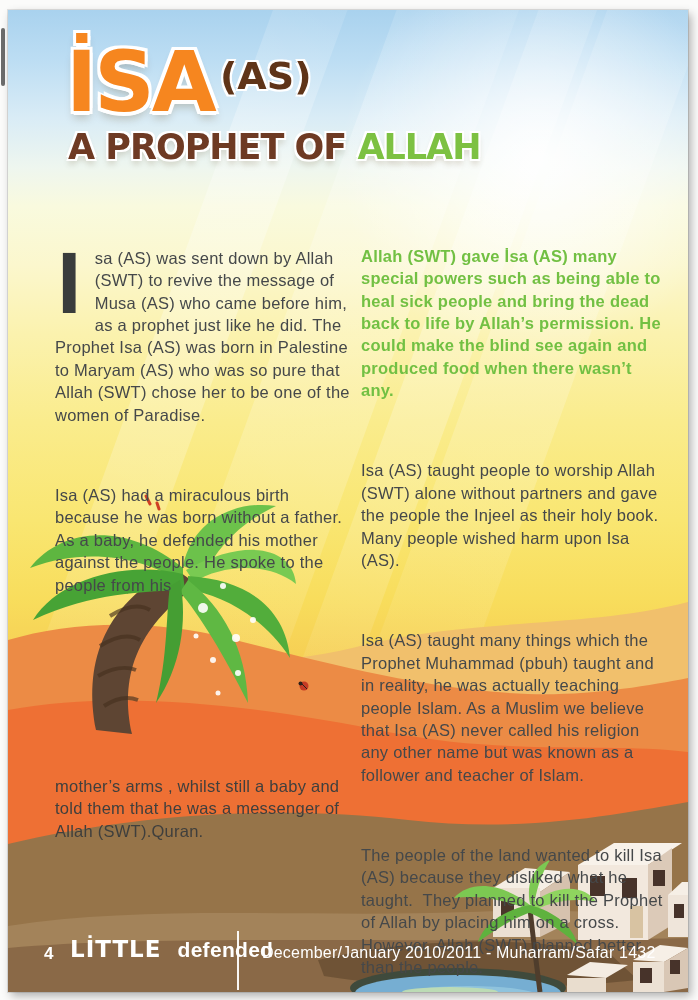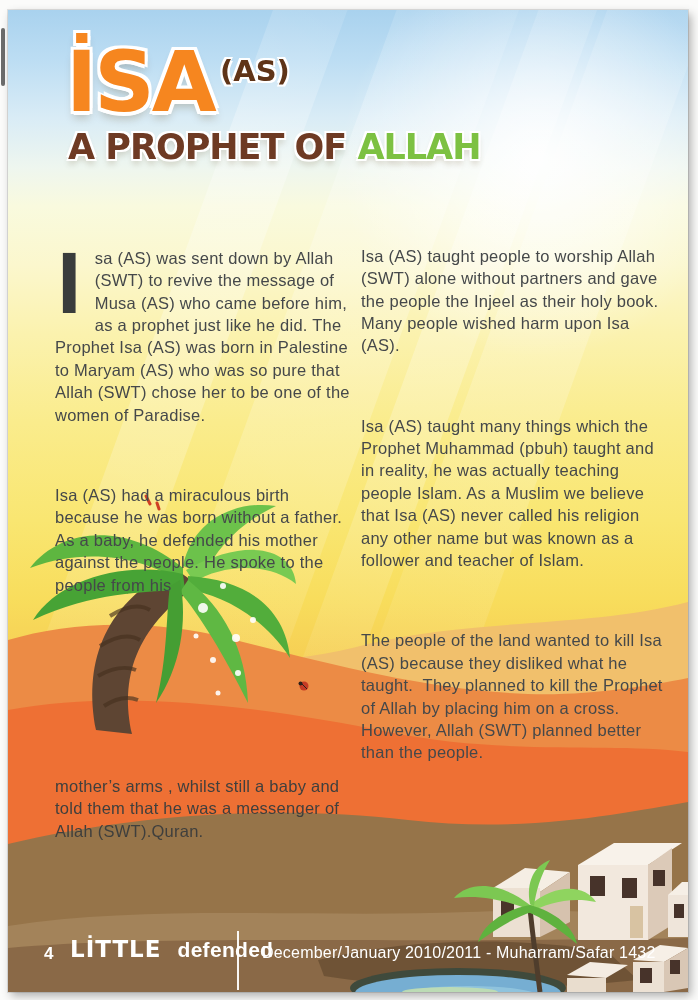--- a/index.html
+++ b/index.html
@@ -33,21 +33,21 @@
   
   .title-main {
     position:absolute; left:58px; top:30px;
     font-family:"DejaVu Sans", sans-serif; font-weight:800;
     font-size:84px; line-height:1; letter-spacing:-3px; color:#f6861f;
     text-shadow:3px 3px 0 #fff,-3px 3px 0 #fff,3px -3px 0 #fff,-3px -3px 0 #fff,0 4px 0 #fff,0 7px 8px rgba(90,60,10,.25);
   }
   .title-as {
     position:absolute; left:212px; top:44px;
     font-family:"DejaVu Sans", sans-serif; font-weight:800;
-    font-size:29px; color:#5f3418;
+    font-size:38px; color:#5f3418;
     text-shadow:2px 2px 0 #fff,-2px 2px 0 #fff,2px -2px 0 #fff,-2px -2px 0 #fff;
   }
   .subtitle {
     position:absolute; left:60px; top:117px; white-space:nowrap;
     font-family:"DejaVu Sans", sans-serif; font-weight:800;
     font-size:35px; letter-spacing:-1px;
     color:#6e3a23;
     text-shadow:2px 2px 0 #fff,-2px 2px 0 #fff,2px -2px 0 #fff,-2px -2px 0 #fff,0 5px 6px rgba(90,60,10,.22);
   }
   .subtitle .accent { color:#7dc142; }
@@ -200,20 +200,21 @@
   <div class="title-as">(AS)</div>
   <div class="subtitle"><span>A PROPHET OF </span><span class="accent">ALLAH</span></div>
 
   <div class="col col-left">
     <p><span class="dropcap">I</span><span>sa (AS) was sent down by Allah (SWT) to revive the message of Musa (AS) who came before him, as a prophet just like he did. The Prophet Isa (AS) was born in Palestine to Maryam (AS) who was so pure that Allah (SWT) chose her to be one of the women of Paradise.</span></p>
     <p>Isa (AS) had a miraculous birth because he was born without a father. As a baby, he defended his mother against the people. He spoke to the people from his</p>
   </div>
   <div class="para3-left">mother’s arms , whilst still a baby and told them that he was a messenger of Allah (SWT).Quran.</div>
 
   <div class="col col-right">
+    <p class="highlight">Allah (SWT) gave İsa (AS) many special powers such as being able to heal sick people and bring the dead back to life by Allah’s permission. He could make the blind see again and produced food when there wasn’t any.</p>
     <p>Isa (AS) taught people to worship Allah (SWT) alone without partners and gave the people the Injeel as their holy book. Many people wished harm upon Isa (AS).</p>
     <p>Isa (AS) taught many things which the Prophet Muhammad (pbuh) taught and in reality, he was actually teaching people Islam. As a Muslim we believe that Isa (AS) never called his religion any other name but was known as a follower and teacher of Islam.</p>
     <p>The people of the land wanted to kill Isa (AS) because they disliked what he taught.  They planned to kill the Prophet of Allah by placing him on a cross. However, Allah (SWT) planned better than the people.</p>
   </div>
 
   <div class="footer">
     <div class="footer-num">4</div>
     <div class="footer-brand">
       <span class="brand-bold">LİTTLE</span>
       <span class="brand-rest">defended</span>

